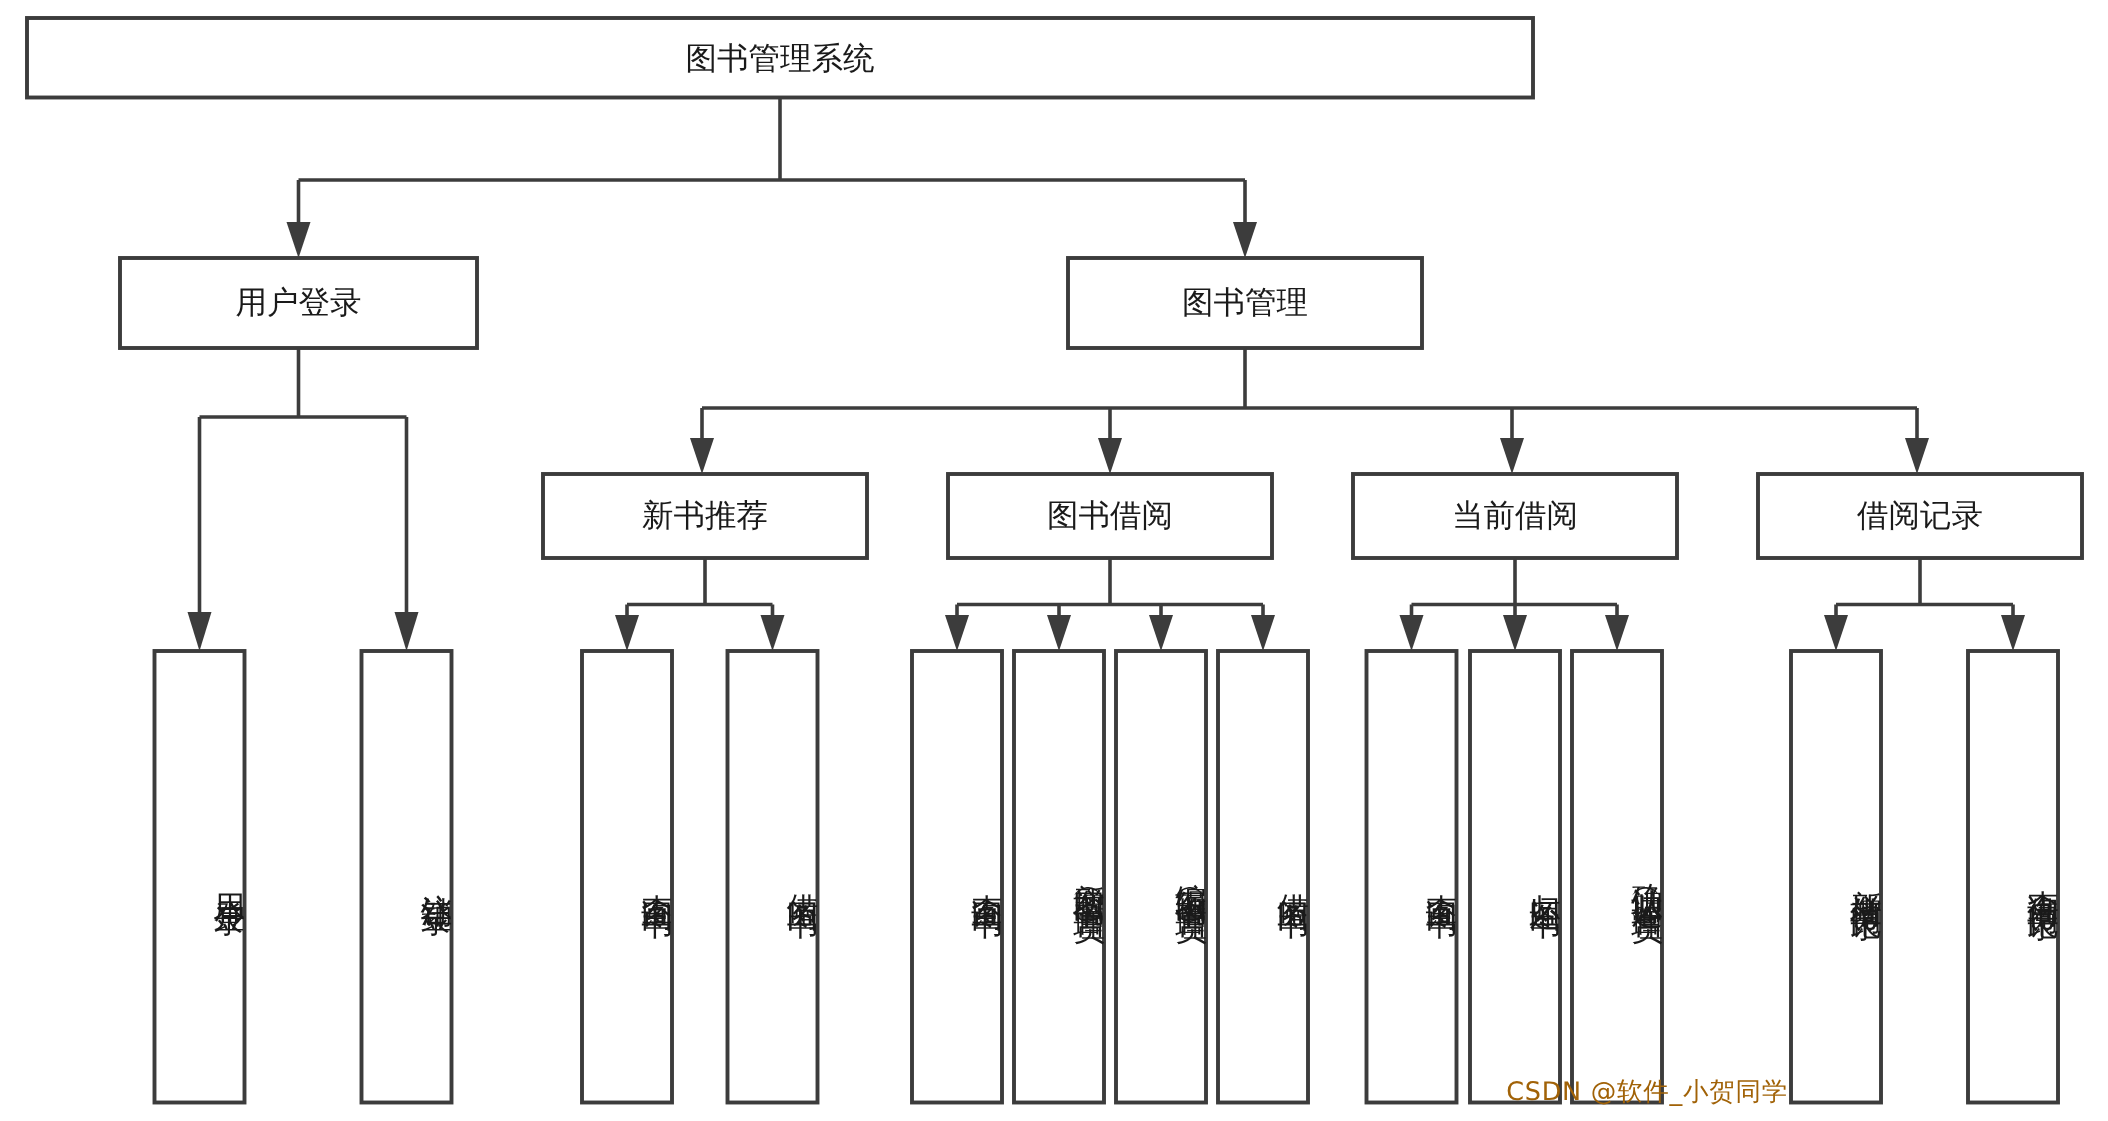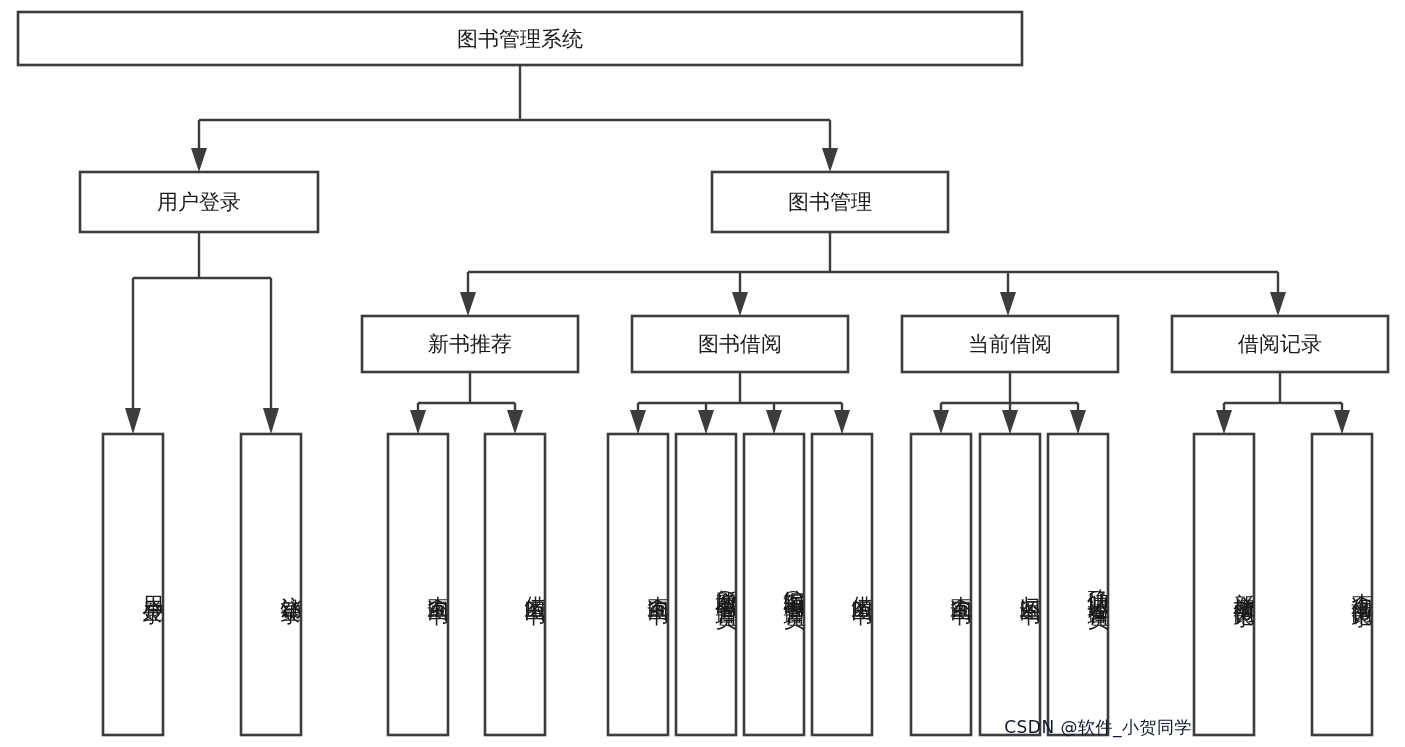--- a/index.html
+++ b/index.html
@@ -54,21 +54,21 @@
     white-space: nowrap;
     text-align: center;
     pointer-events: none;
   }
   .watermark {
     position: absolute;
     right: 12px;
     bottom: 8px;
     font-family: "DejaVu Sans", "Liberation Sans", sans-serif;
     font-size: 17px;
-    color: #0f172a;
+    color: #a16207;
     white-space: nowrap;
     letter-spacing: 0.5px;
   }
 </style>
 </head>
 <body>
 
 <div id="diagram-root">
 
   <svg width="1405" height="747" viewBox="0 0 1405 747">

